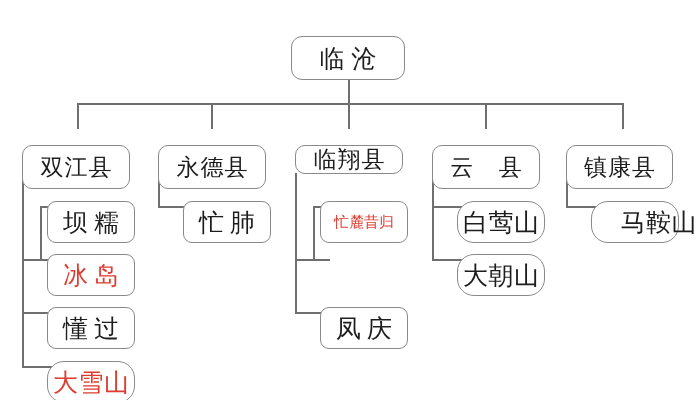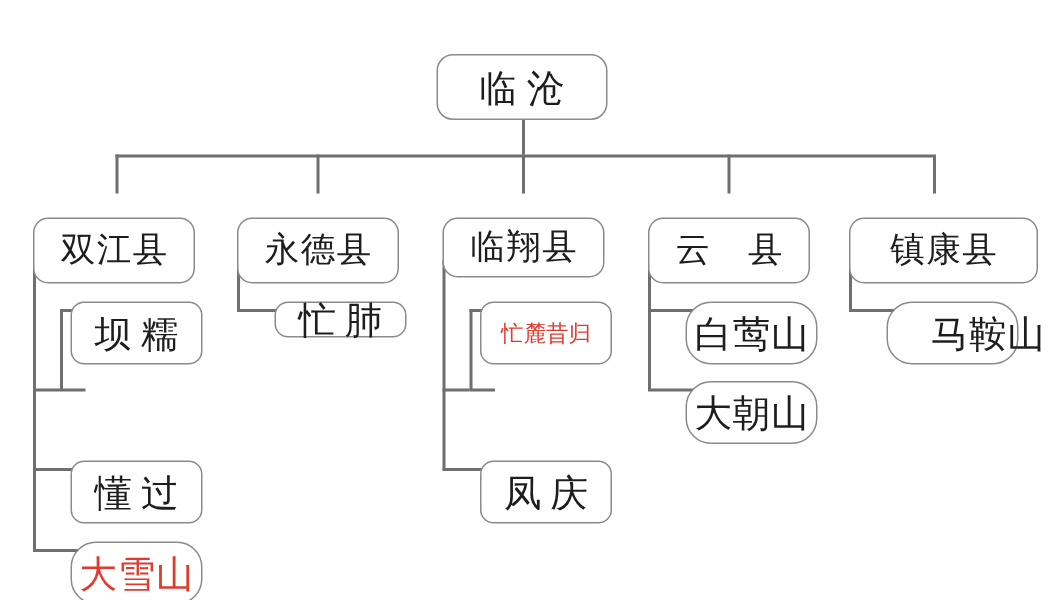--- a/index.html
+++ b/index.html
@@ -83,43 +83,44 @@
   <div class="ln h" style="left:77px; top:103px; width:545px;"></div>
 
   <div class="ln v" style="left:77px; top:103px; height:26px;"></div>
   <div class="ln v" style="left:211px; top:103px; height:26px;"></div>
   <div class="ln v" style="left:348px; top:103px; height:26px;"></div>
   <div class="ln v" style="left:485px; top:103px; height:26px;"></div>
   <div class="ln v" style="left:622px; top:103px; height:26px;"></div>
 
   <div class="node level2" style="left:22px; top:129px; width:108px; height:44px;">双江县</div>
   <div class="node level2" style="left:158px; top:129px; width:108px; height:44px;">永德县</div>
-  <div class="node level2" style="left:295px; top:129px; width:108px; height:40px;text-align:center;">临翔县</div>
+  <div class="node level2" style="left:295px; top:129px; width:108px; height:29px;text-align:center;">临翔县</div>
   <div class="node level2 spaced" style="left:432px; top:129px; width:108px; height:44px;">云 县</div>
-  <div class="node level2" style="left:566px; top:129px; width:126px; height:44px;">镇康县</div>
+  <div class="node level2" style="left:566px; top:129px; width:107px; height:44px;">镇康县</div>
 
   <div class="node root" style="left:291px; top:20px; width:114px; height:44px;">临沧</div>
 
   <div class="ln v" style="left:22px; top:173px; height:194px;"></div>
 
   <div class="ln v" style="left:40px; top:206px; height:54px;"></div>
   <div class="ln h" style="left:22px; top:259px; width:18px;"></div>
   <div class="ln h" style="left:40px; top:206px; width:17px;"></div>
   <div class="ln h" style="left:40px; top:259px; width:17px;"></div>
   <div class="ln h" style="left:22px; top:312px; width:35px;"></div>
   <div class="ln h" style="left:22px; top:366px; width:35px;"></div>
 
   <div class="node leaf" style="left:47px; top:185px; width:88px; height:42px;">坝糯</div>
+  <div class="node leaf red" style="left:47px; top:238px; width:88px; height:42px;">冰岛</div>
   <div class="node leaf" style="left:47px; top:291px; width:88px; height:42px;text-align:center;">懂过</div>
   <div class="node leaf red three" style="left:47px; top:345px; width:88px; height:42px;">大雪山</div>
 
   <div class="ln v" style="left:158px; top:173px; height:33px;"></div>
   <div class="ln h" style="left:158px; top:206px; width:32px;"></div>
 
-  <div class="node leaf" style="left:183px; top:185px; width:88px; height:24px;">忙肺</div>
+  <div class="node leaf" style="left:183px; top:185px; width:88px; height:42px;">忙肺</div>
 
   <div class="ln v" style="left:295px; top:173px; height:140px;"></div>
   <div class="ln v" style="left:313px; top:206px; height:54px;"></div>
   <div class="ln h" style="left:295px; top:259px; width:18px;"></div>
   <div class="ln h" style="left:313px; top:206px; width:17px;"></div>
   <div class="ln h" style="left:313px; top:259px; width:17px;"></div>
   <div class="ln h" style="left:295px; top:312px; width:35px;"></div>
 
   <div class="node leaf red four" style="left:320px; top:185px; width:88px; height:42px;text-align:right;">忙麓昔归</div>
   <div class="node leaf" style="left:320px; top:291px; width:88px; height:42px;">凤庆</div>

